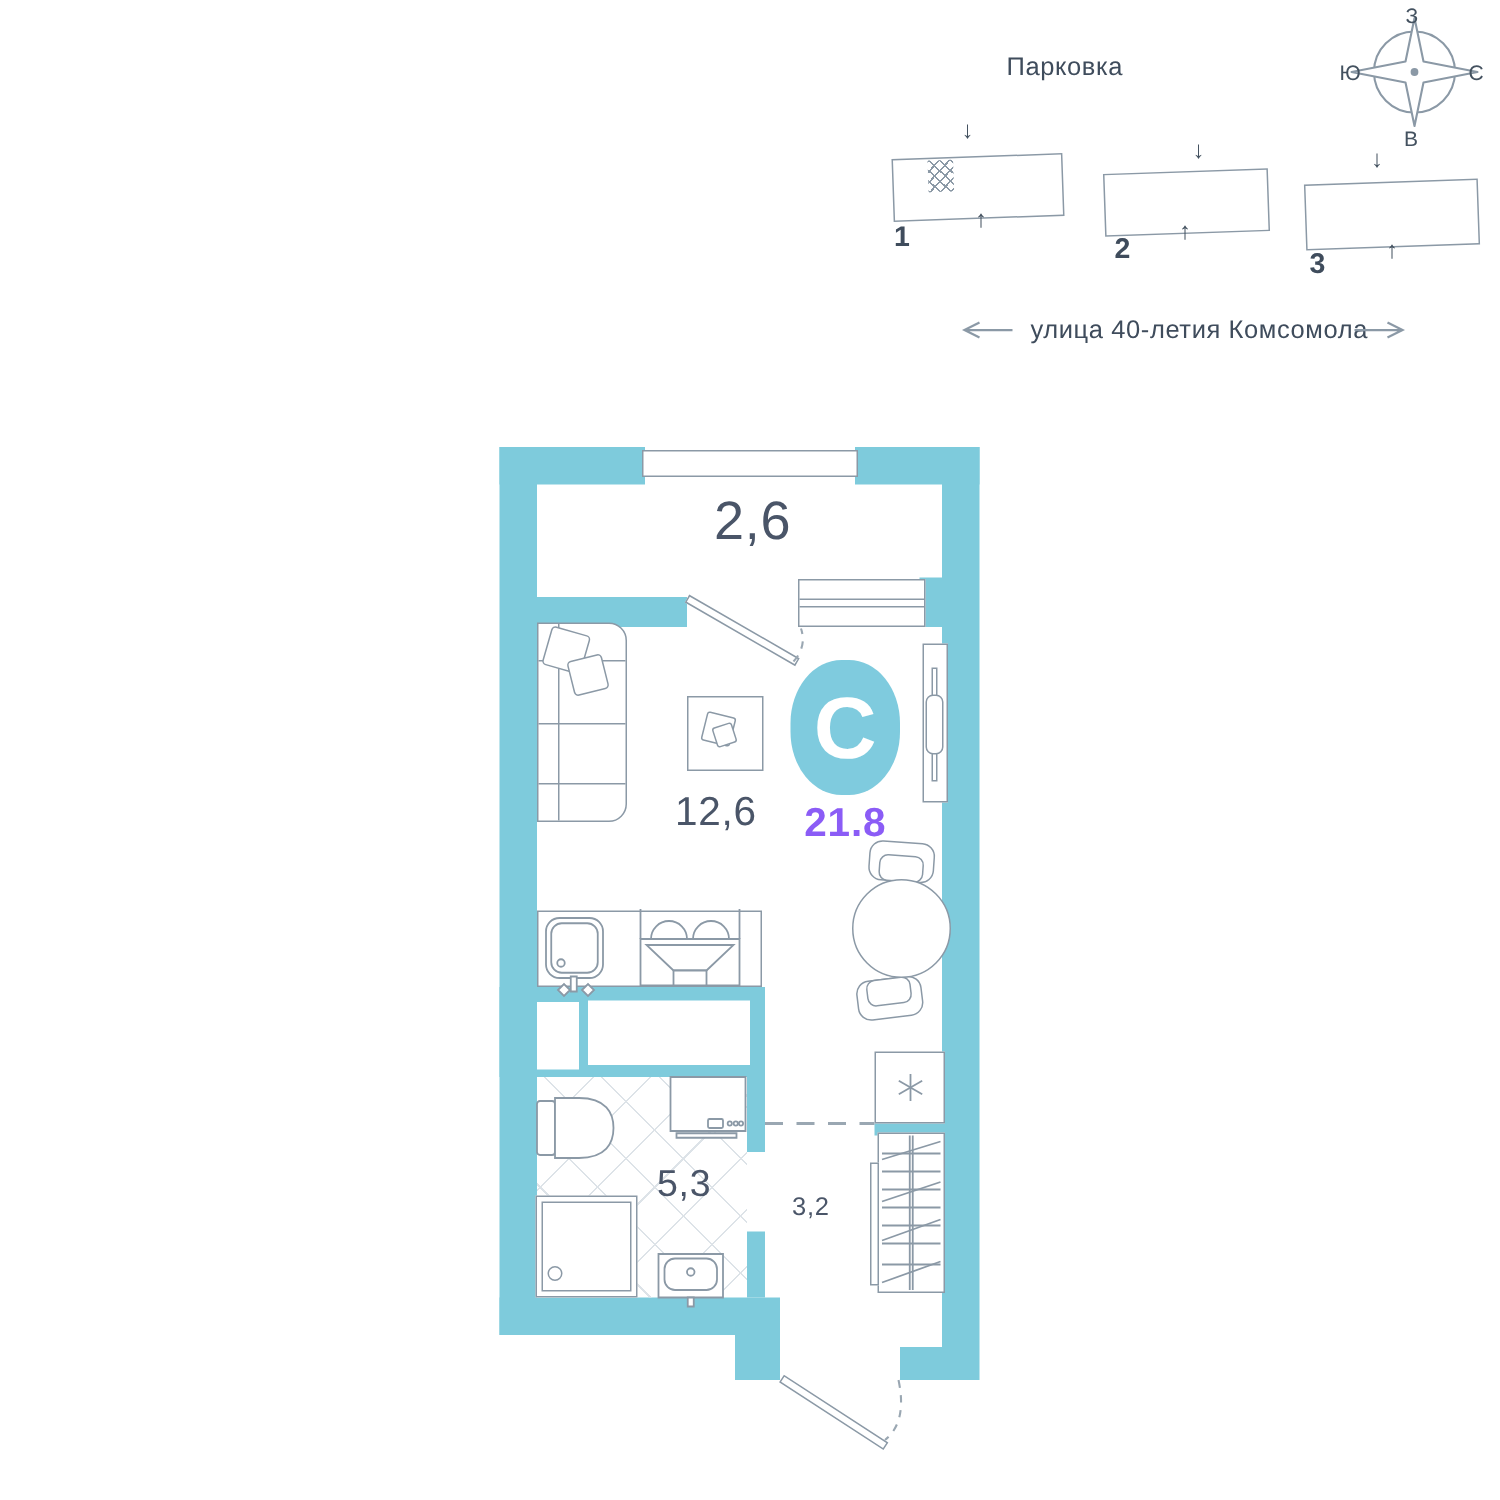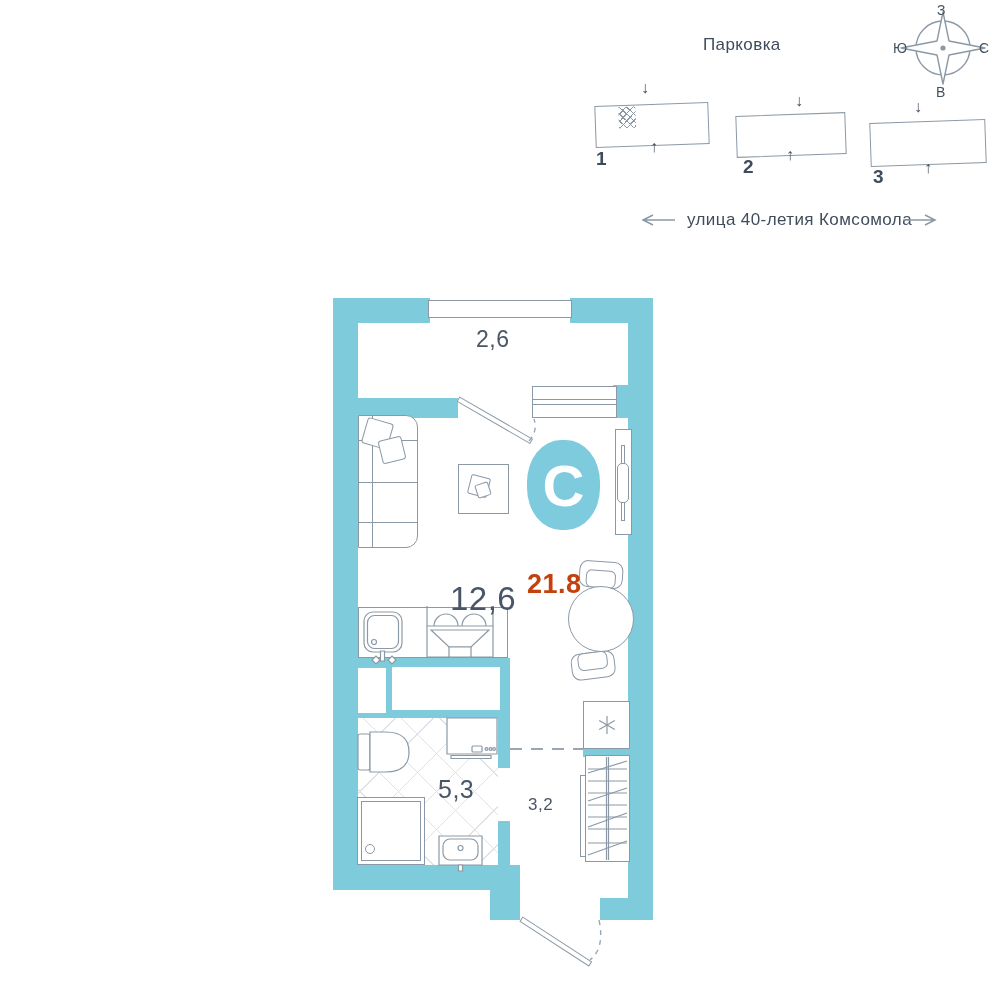--- a/index.html
+++ b/index.html
@@ -19,39 +19,39 @@
   .tiles{position:absolute;background-image:
       repeating-linear-gradient(45deg,transparent 0 26px,#dde3e8 26px 27px),
       repeating-linear-gradient(135deg,transparent 0 26px,#dde3e8 26px 27px);}
   .arrow{position:absolute;font-size:16px;color:#445260;line-height:1;}
   .blocknum{position:absolute;font-size:19px;font-weight:700;color:#3F4C5C;}
   .hatch{position:absolute;background-image:
       repeating-linear-gradient(45deg,#8B99A6 0 1px,transparent 1px 5px),
       repeating-linear-gradient(135deg,#8B99A6 0 1px,transparent 1px 5px);}
   .logo{position:absolute;background:#7FCBDE;border-radius:34px/42px;display:flex;
         align-items:center;justify-content:center;color:#fff;font-weight:700;font-size:58px;}
-  .total{position:absolute;font-weight:700;font-size:27px;color:#c2410c;text-align:left;letter-spacing:.5px;margin-top:36px;}
+  .total{position:absolute;font-weight:700;font-size:27px;color:#8b5cf6;text-align:center;letter-spacing:.5px;}
   .ctext{position:absolute;font-size:14px;color:#445260;}
 </style>
 </head>
 <body>
 
 <div id="canvas">
 
   <svg class="furn stroke" style="left:893px;top:0;width:100px;height:100px;" viewBox="0 0 100 100">
     <circle class="nofill" cx="50" cy="48" r="27" style="stroke-width:1.4"></circle>
     <path d="M50,12 L56,41 L92,48 L56,55 L50,84 L44,55 L8,48 L44,41 Z" style="stroke-width:1.4;stroke-linejoin:round;"></path>
     <circle class="fill" cx="50" cy="48" r="2.6"></circle>
   </svg>
   <span class="ctext" style="left:937px;top:2px;">З</span>
   <span class="ctext" style="left:893px;top:40px;">Ю</span>
   <span class="ctext" style="left:979px;top:40px;">С</span>
   <span class="ctext" style="left:936px;top:84px;">В</span>
 
-  <div style="position:absolute;left:671px;top:35px;font-size:17px;color:#3F4C5C;letter-spacing:.4px;margin-left:32px;">Парковка</div>
+  <div style="position:absolute;left:671px;top:35px;font-size:17px;color:#3F4C5C;letter-spacing:.4px;">Парковка</div>
 
   <div class="ol" style="left:595px;top:104px;width:114px;height:42px;transform:rotate(-2deg);">
     <div class="hatch" style="left:23px;top:1px;width:17px;height:21px;"></div>
   </div>
   <div class="ol" style="left:736px;top:114px;width:110px;height:42px;transform:rotate(-2deg);"></div>
   <div class="ol" style="left:870px;top:121px;width:116px;height:44px;transform:rotate(-2deg);"></div>
 
   <span class="blocknum" style="left:596px;top:148px;">1</span>
   <span class="blocknum" style="left:743px;top:156px;">2</span>
   <span class="blocknum" style="left:873px;top:166px;">3</span>
@@ -189,22 +189,22 @@
     <line x1="3" y1="62" x2="42" y2="62"></line>
     <line x1="3" y1="74" x2="42" y2="74"></line>
     <line x1="3" y1="88" x2="42" y2="88"></line>
     <line x1="3" y1="18" x2="42" y2="6"></line>
     <line x1="3" y1="46" x2="42" y2="33"></line>
     <line x1="3" y1="72" x2="42" y2="58"></line>
     <line x1="3" y1="100" x2="42" y2="86"></line>
   </svg>
   <div class="ol" style="left:580px;top:775px;width:6px;height:82px;"></div>
 
-  <div class="lbl" style="left:476px;top:326px;font-size:23px;">2,6</div>
-  <div class="lbl" style="left:450px;top:580px;font-size:33px;">12,6</div>
+  <div class="lbl" style="left:476px;top:326px;font-size:36px;">2,6</div>
+  <div class="lbl" style="left:450px;top:526px;font-size:27px;">12,6</div>
   <div class="lbl" style="left:438px;top:775px;font-size:25px;">5,3</div>
   <div class="lbl" style="left:528px;top:795px;font-size:17px;">3,2</div>
 
   <div class="logo" style="left:527px;top:440px;width:73px;height:90px;">
     <span>C</span>
   </div>
   <div class="total" style="left:527px;top:533px;width:73px;">21.8</div>
 
 </div>
 

